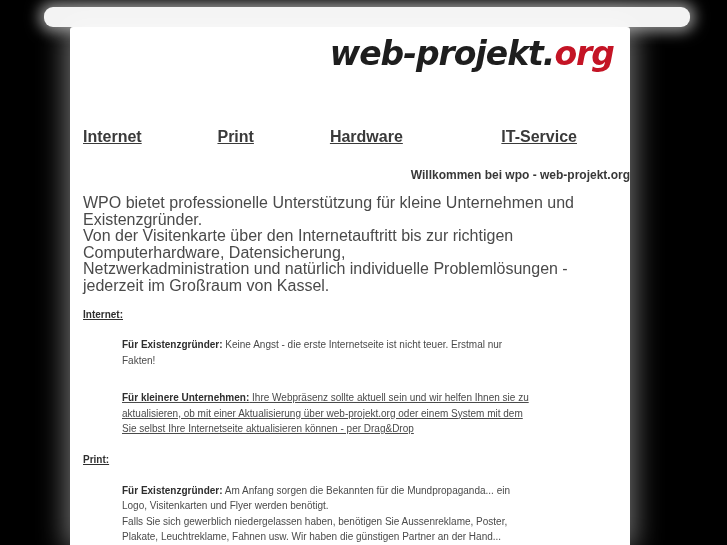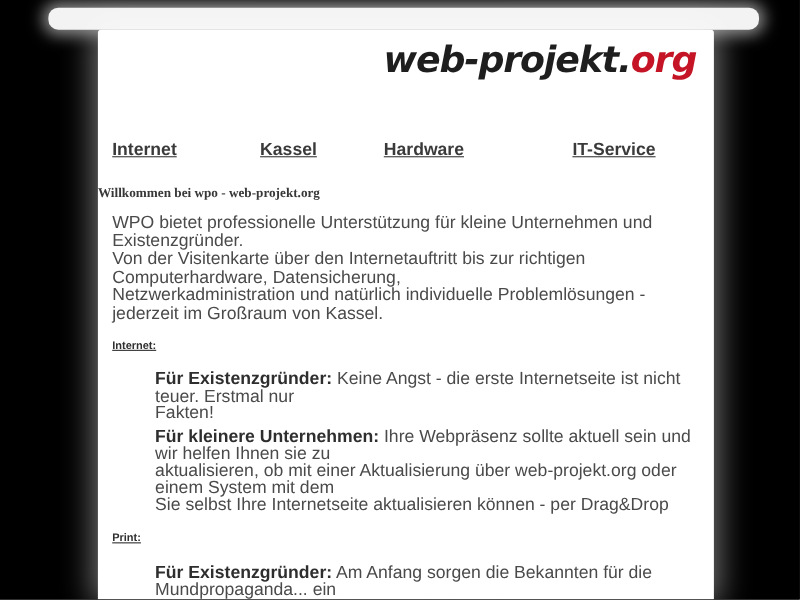--- a/index.html
+++ b/index.html
@@ -8,21 +8,21 @@
     overflow:hidden; font-family:"Liberation Sans", sans-serif;
   }
   
   .top-band {
     position:absolute; left:44px; top:7px; width:646px; height:20px;
     background:#f3f3f3; border-radius:9px;
     box-shadow:0 0 14px 5px rgba(255,255,255,0.55);
   }
   
   .page {
-    position:absolute; left:89px; top:27px; width:560px; height:518px;
+    position:absolute; left:70px; top:27px; width:560px; height:518px;
     background:#ffffff; border-radius:3px 3px 0 0; overflow:hidden;
     box-shadow:0 0 28px 4px rgba(255,255,255,0.45);
   }
   
   .header { text-align:right; padding:10px 16px 0 0; }
   .logo-line {
     font-family:"DejaVu Sans", sans-serif; font-style:italic; font-weight:bold;
     font-size:33px; line-height:34px; color:#1e1e1e; letter-spacing:-1px;
     white-space:nowrap;
   }
@@ -35,62 +35,62 @@
   .nav { margin-top:57px; padding-left:13px; white-space:nowrap; }
   .nav a {
     display:inline-block; font-weight:bold; font-size:16px; line-height:14px;
     color:#3a3a3a; text-decoration:underline; cursor:pointer;
   }
   .nav a:nth-child(1) { width:130px; }
   .nav a:nth-child(2) { width:90px;  }
   .nav a:nth-child(3) { width:167px;padding-left:18px; }
   
   .welcome {
-    margin-top:22px; text-align:left; font-weight:bold;
-    font-size:12px; line-height:15px; color:#383838;font-family:Liberation Serif, serif;
+    margin-top:22px; text-align:right; font-weight:bold;
+    font-size:12px; line-height:15px; color:#383838;
   }
   
   .intro {
     margin:12px 6px 0 13px; font-size:16px; line-height:16.5px;
     color:#4a4a4a; white-space:pre-line;
   }
   
   .sec-heading {
     margin:13px 0 0 13px; font-weight:bold; font-size:10px; line-height:15px;
     color:#2f2f2f; text-decoration:underline;
   }
   .sec-heading.print { margin-top:15px; }
   
   .sec-body { margin-left:52px; margin-right:8px; }
   .sec-body p {
-    margin:0; font-size:16px; line-height:15.5px; color:#4a4a4a;
+    margin:0; font-size:10px; line-height:15.5px; color:#4a4a4a;
   }
   .sec-body p.first   { margin-top:15px; }
-  .sec-body p.follow  { margin-top:6px; }
+  .sec-body p.follow  { margin-top:22px;text-decoration:underline; }
   .sec-body p.print-p { margin-top:16px; }
   .lead { font-weight:bold; color:#2e2e2e; }
   .copy { white-space:pre-line; }
 </style>
 </head>
 <body>
 
 <div class="stage">
   <div class="top-band"></div>
 
   <div class="page">
 
     <div class="header">
       <div class="logo-line">
         <span>web-projekt.</span><span class="logo-org">org</span>
       </div>
     </div>
 
     <div class="nav">
       <a href="#">Internet</a>
-      <a href="#">Kassel</a>
+      <a href="#">Print</a>
       <a href="#">Hardware</a>
       <a href="#">IT-Service</a>
     </div>
 
     <div class="welcome">Willkommen bei wpo - web-projekt.org</div>
 
     <div class="intro">WPO bietet professionelle Unterstützung für kleine Unternehmen und Existenzgründer.
 Von der Visitenkarte über den Internetauftritt bis zur richtigen Computerhardware, Datensicherung,
 Netzwerkadministration und natürlich individuelle Problemlösungen - jederzeit im Großraum von Kassel.</div>
 

